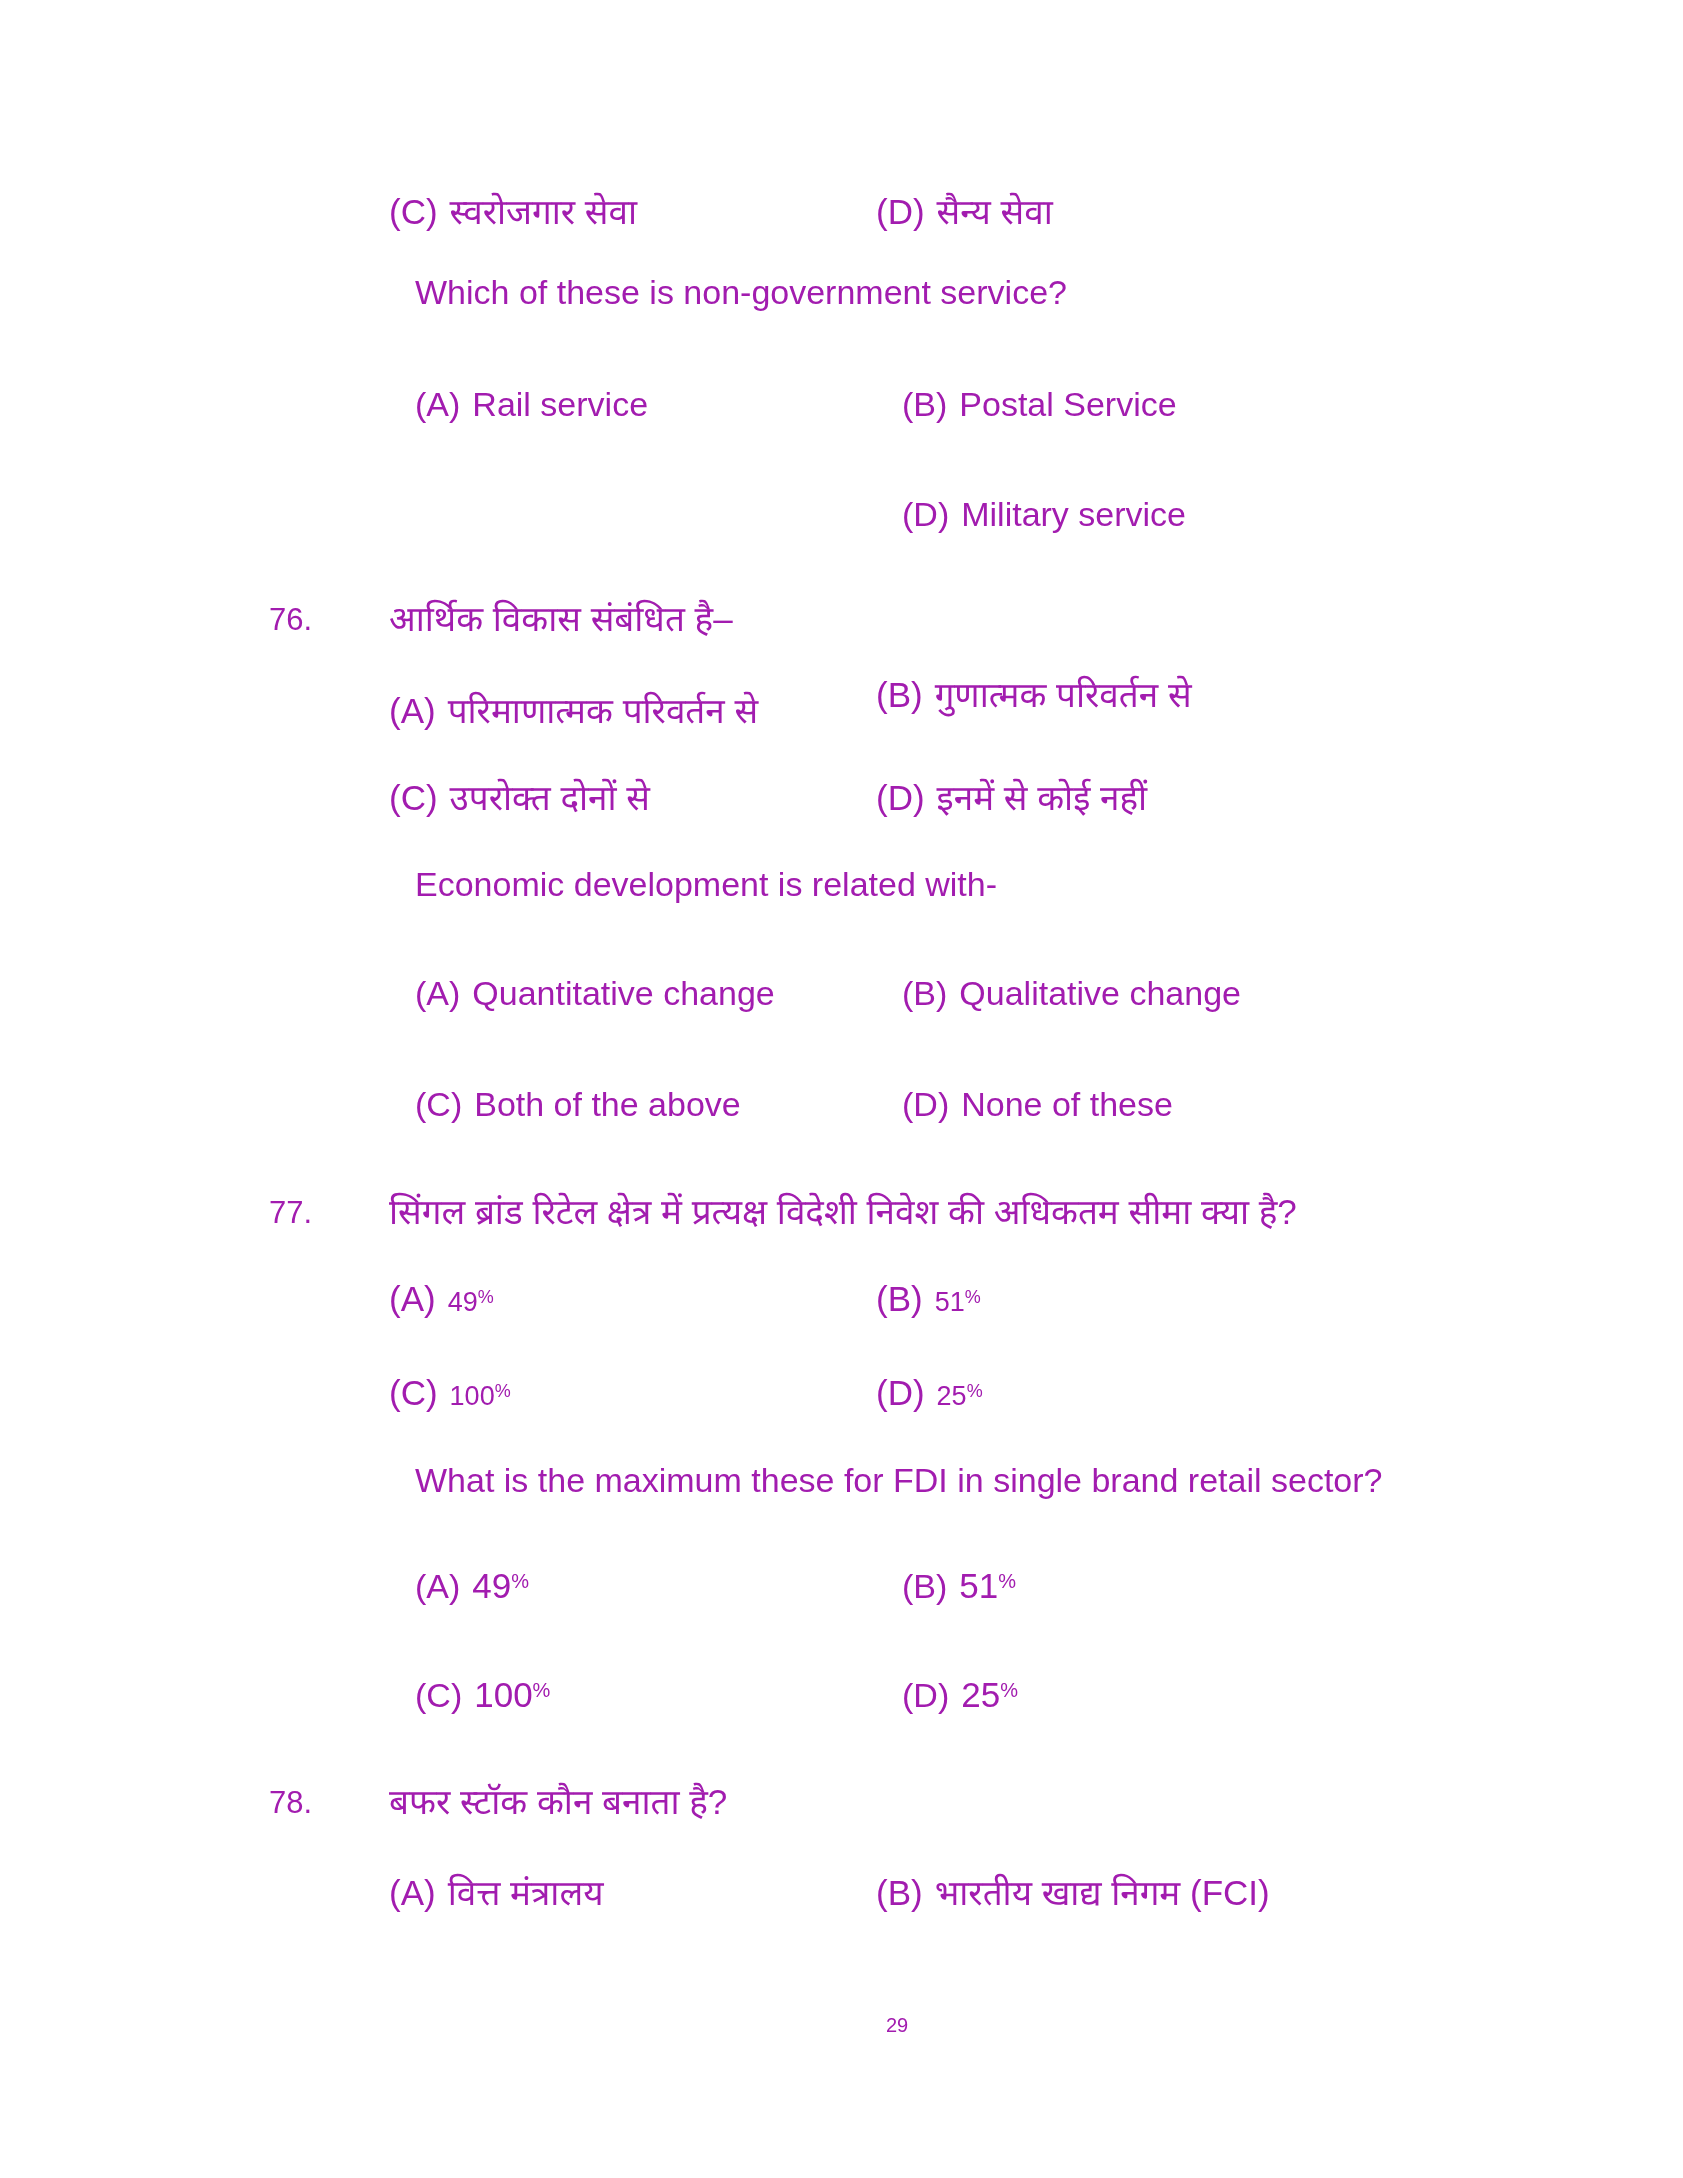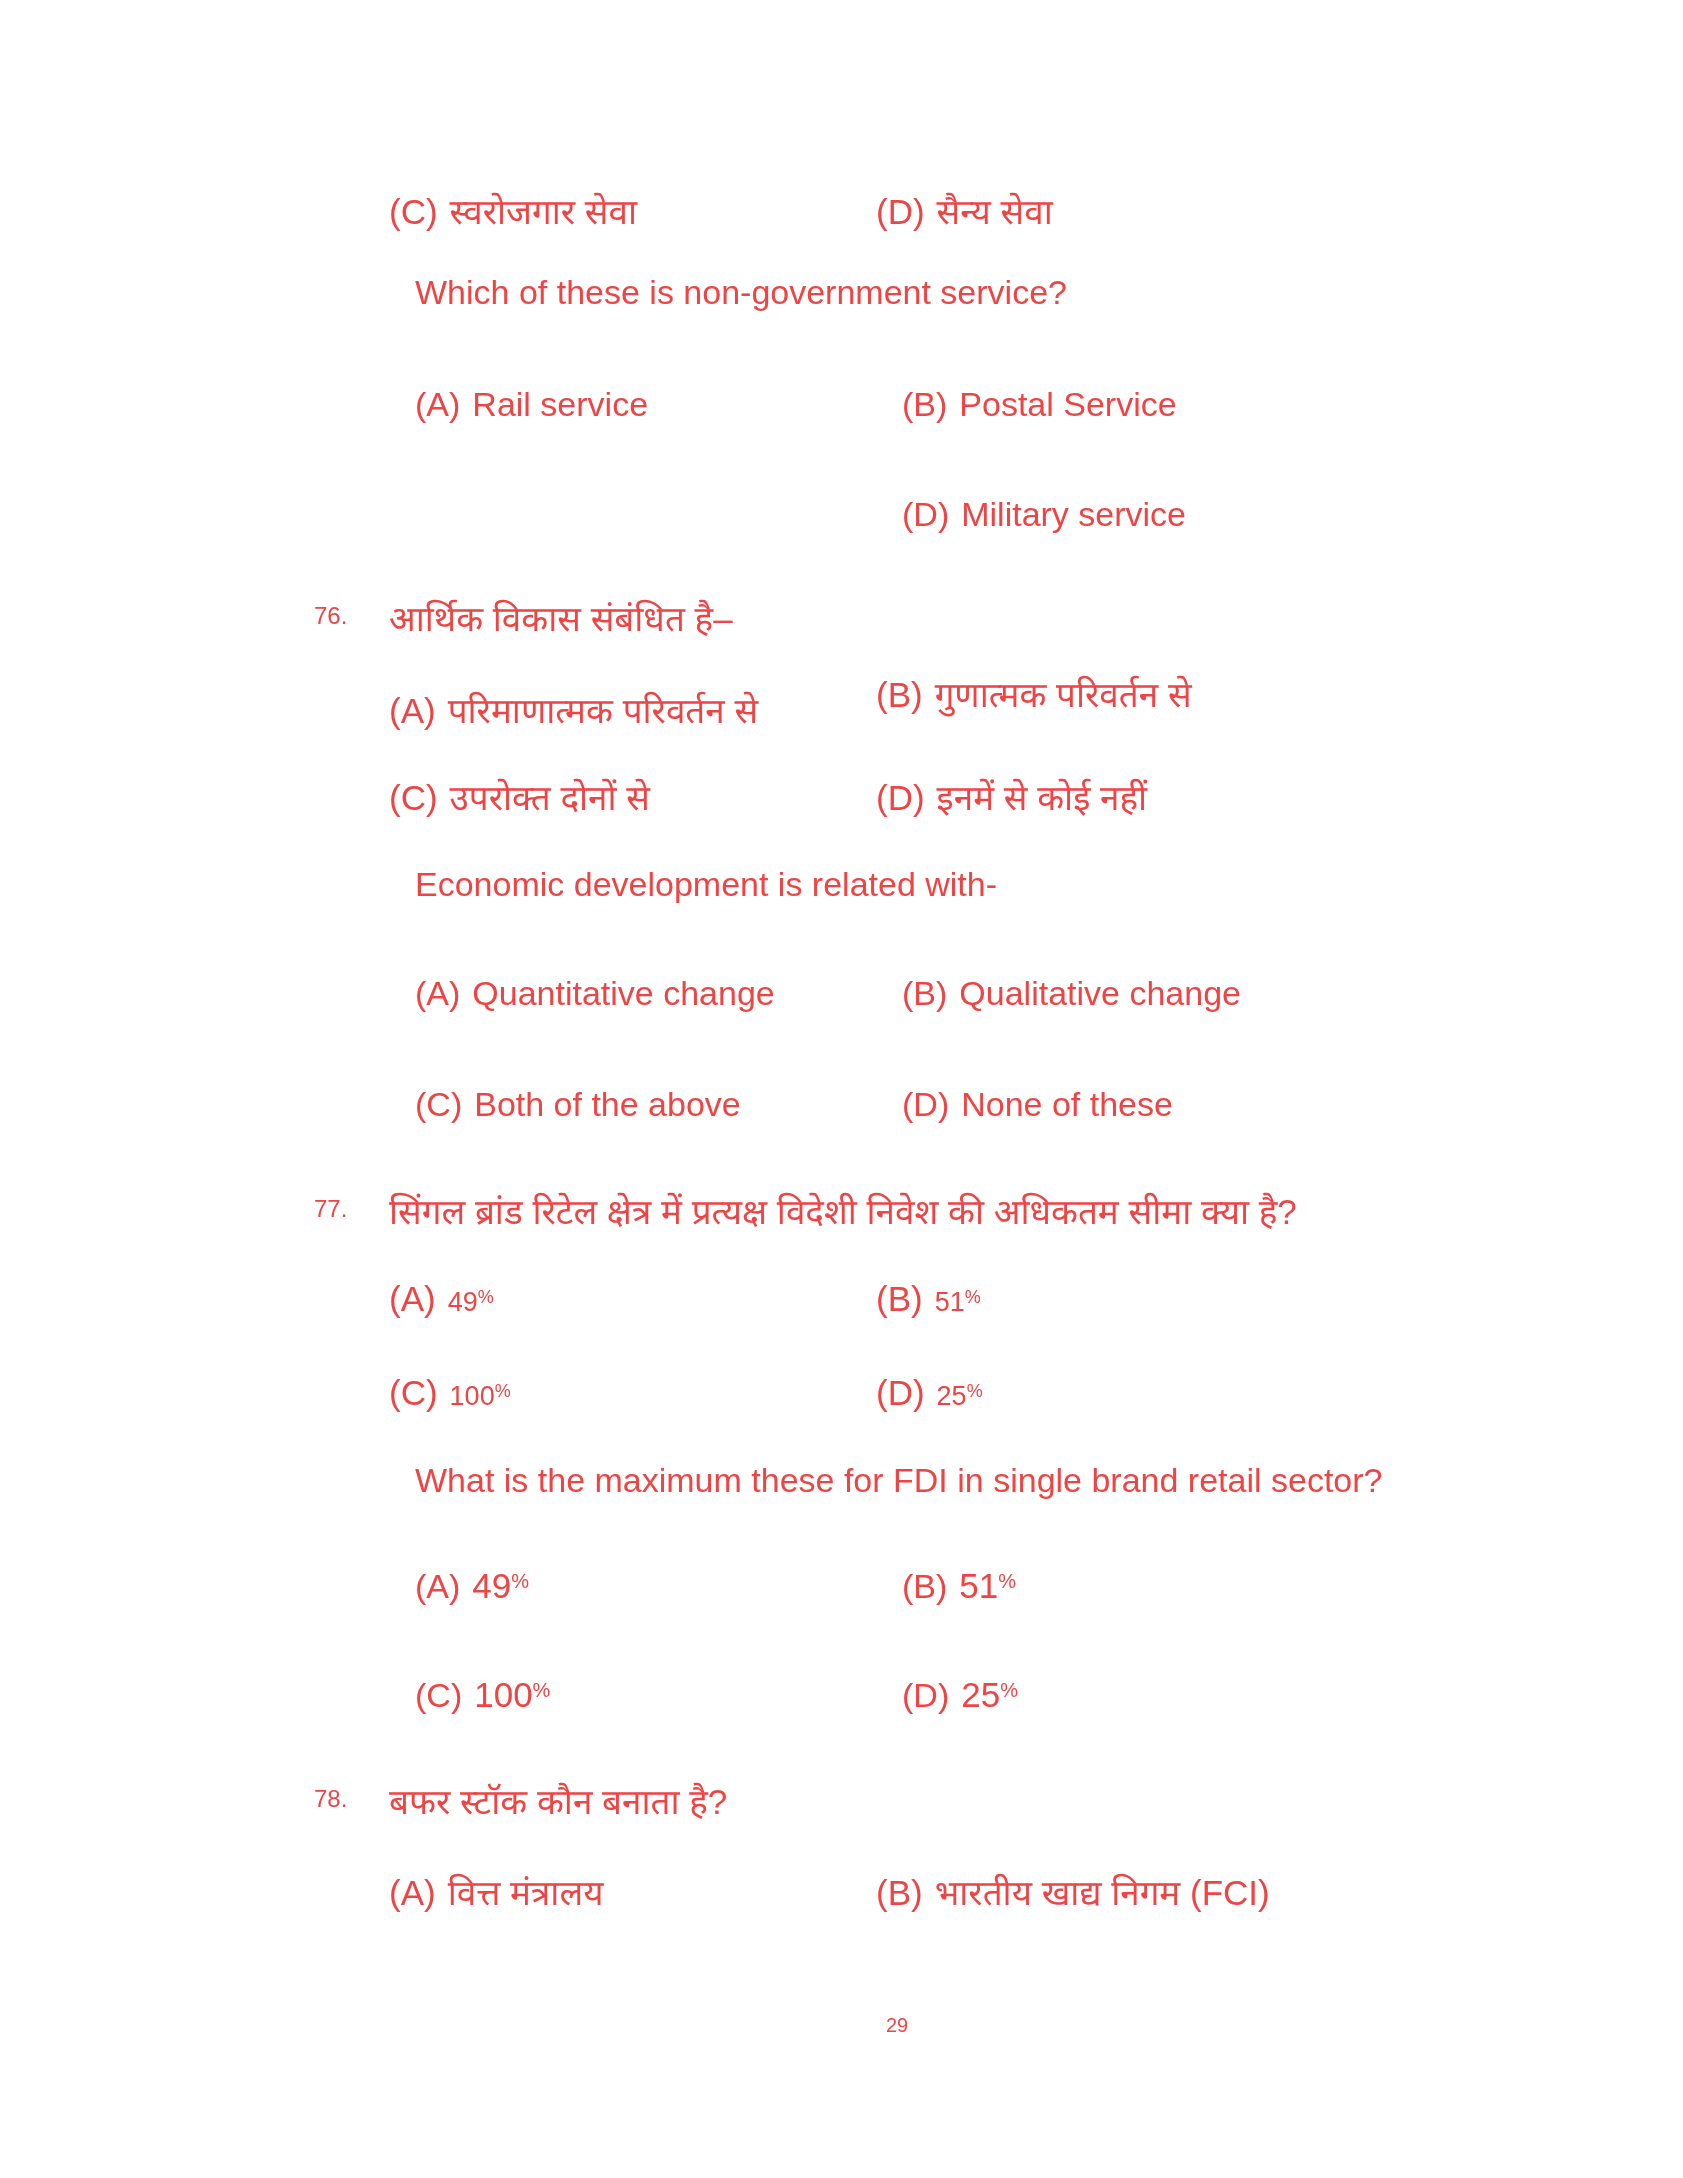--- a/index.html
+++ b/index.html
@@ -5,30 +5,30 @@
   html, body {
     margin: 0;
     padding: 0;
     background: #ffffff;
   }
   .page {
     position: relative;
     width: 1683px;
     height: 2178px;
     background: #ffffff;
-    color: #ef4444;
+    color: #a21caf;
     font-family: "Liberation Sans", "DejaVu Sans", sans-serif;
     overflow: hidden;
   }
   .cell {
     position: absolute;
     white-space: nowrap;
     line-height: 1.3;
   }
-  .qnum  { font-size: 24px; margin-left: 45px; }
+  .qnum  { font-size: 31px; }
   .hi    { font-size: 35px; }
   .en    { font-size: 34px; margin-left: 26px; }
   .lbl   { margin-right: 12px; }
   .val-sm { font-size: 27px; }
   .pct-sm { font-size: 18px; vertical-align: 8px; }
   .val-lg { font-size: 35px; }
   .pct-lg { font-size: 20px; vertical-align: 10px; }
   .pagenum { font-size: 20px; }
   .c1 { left: 389px; }
   .c2 { left: 876px; }

